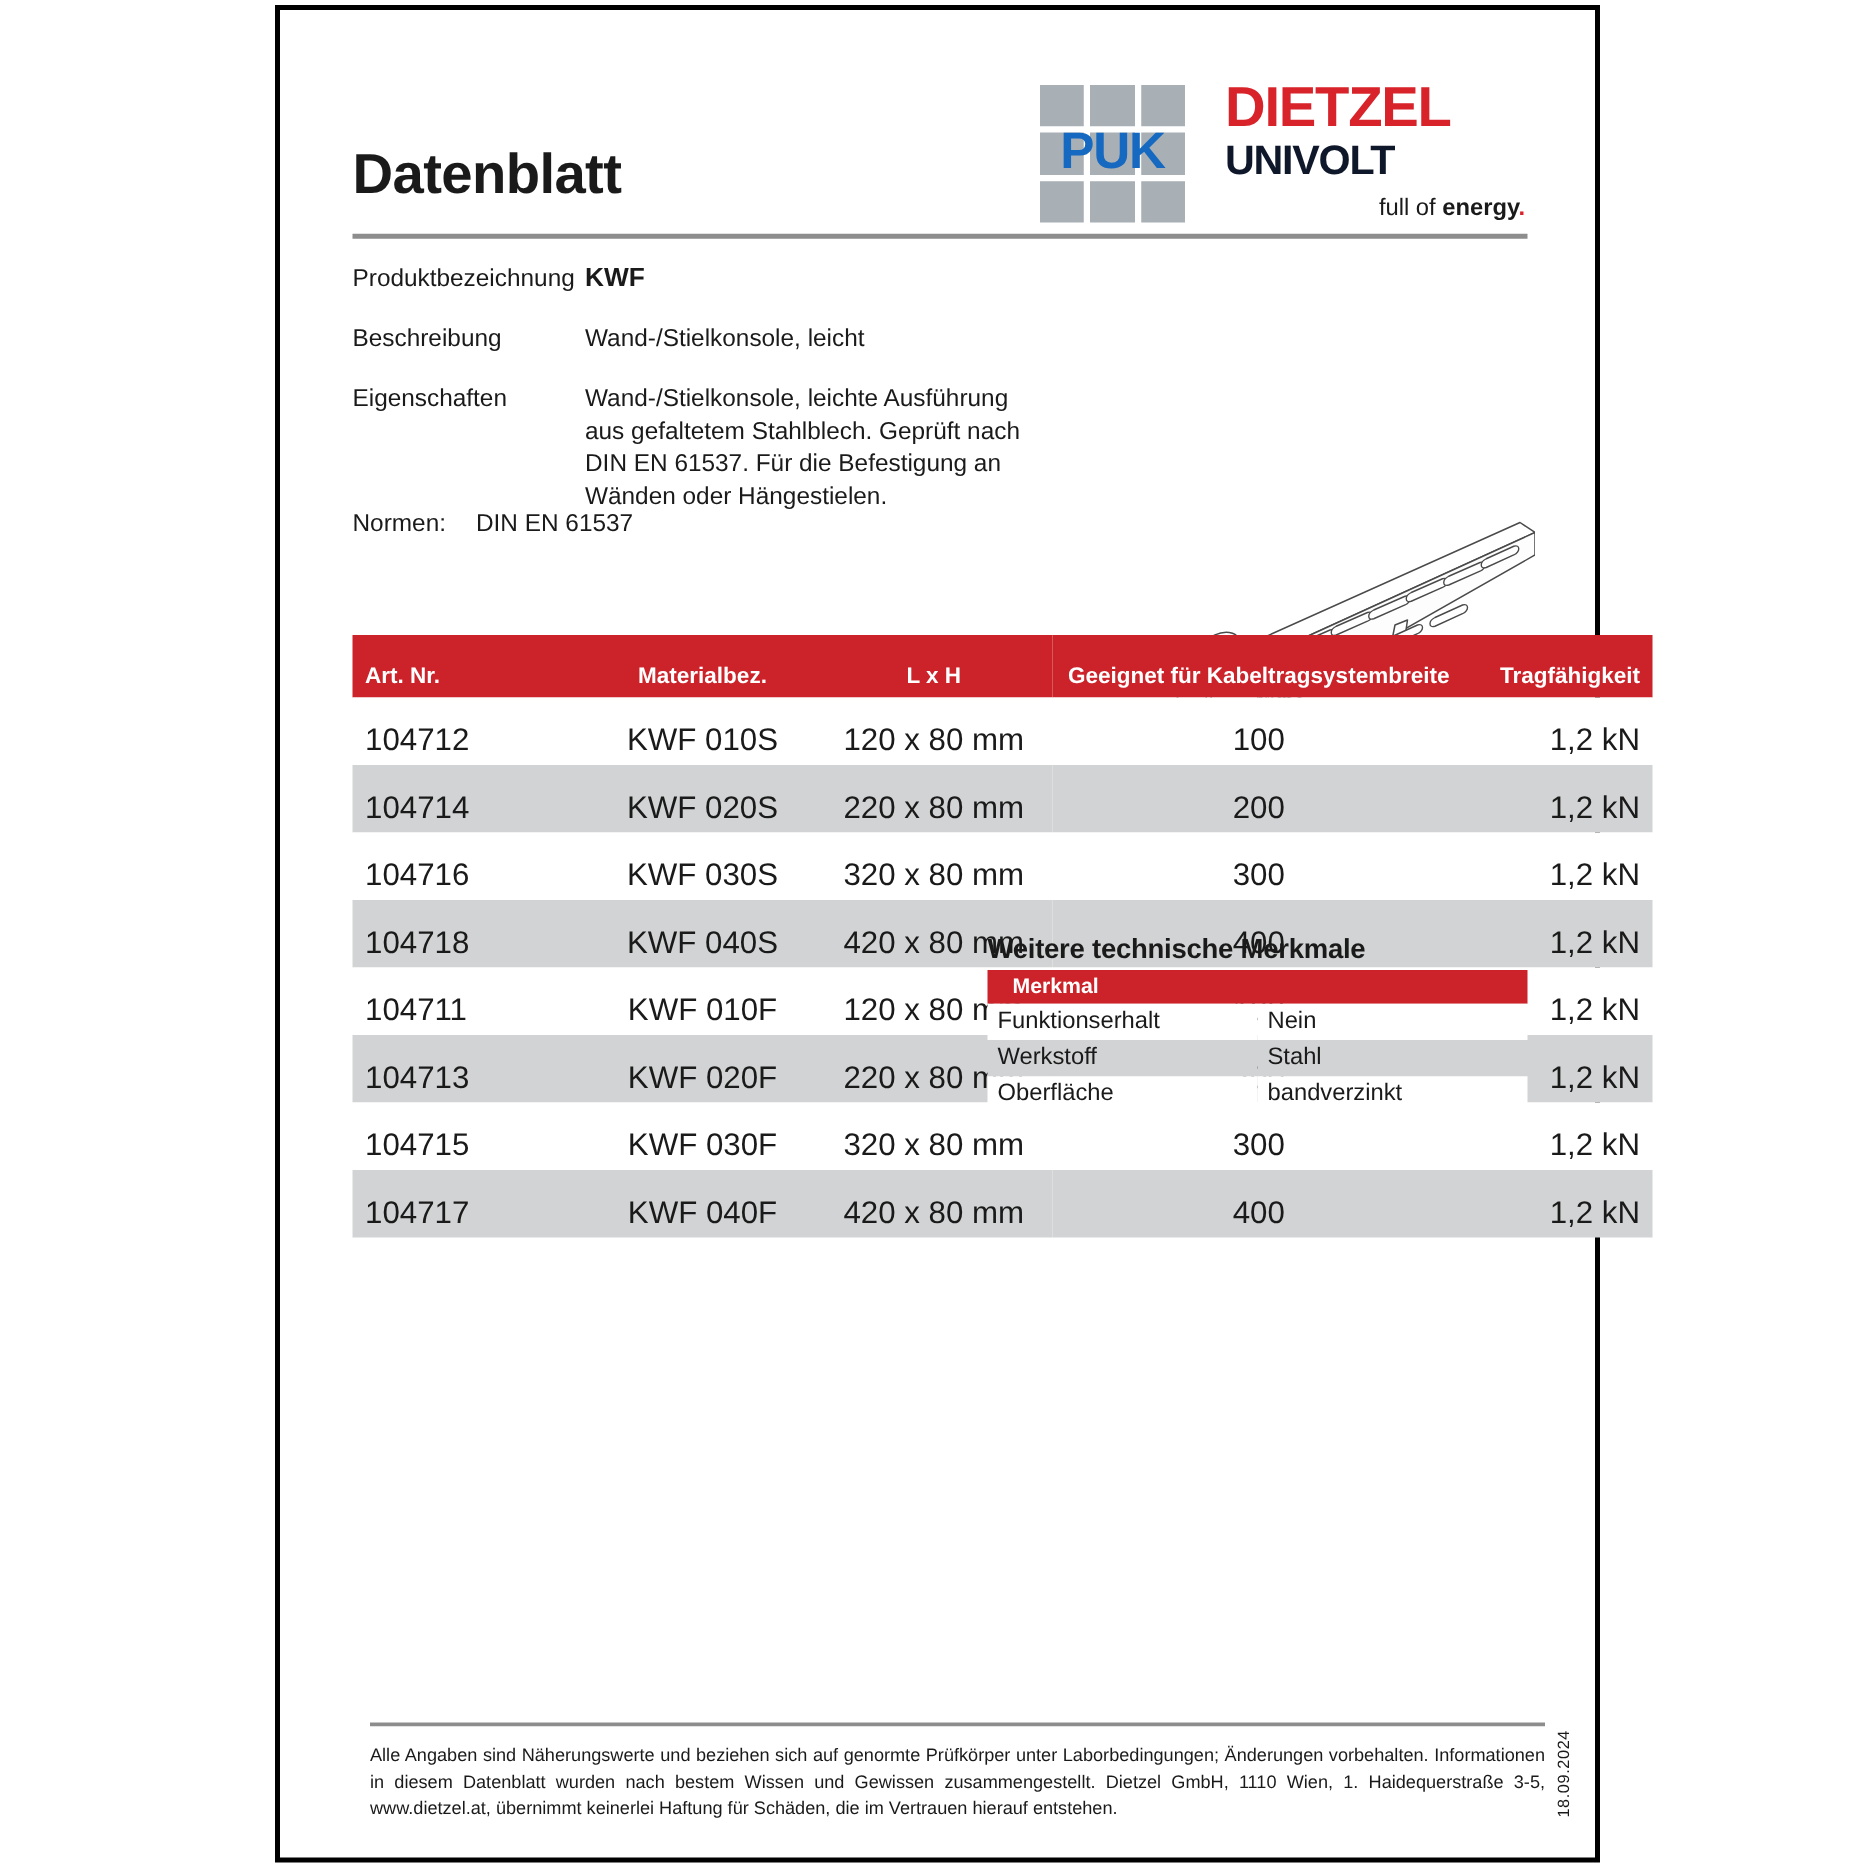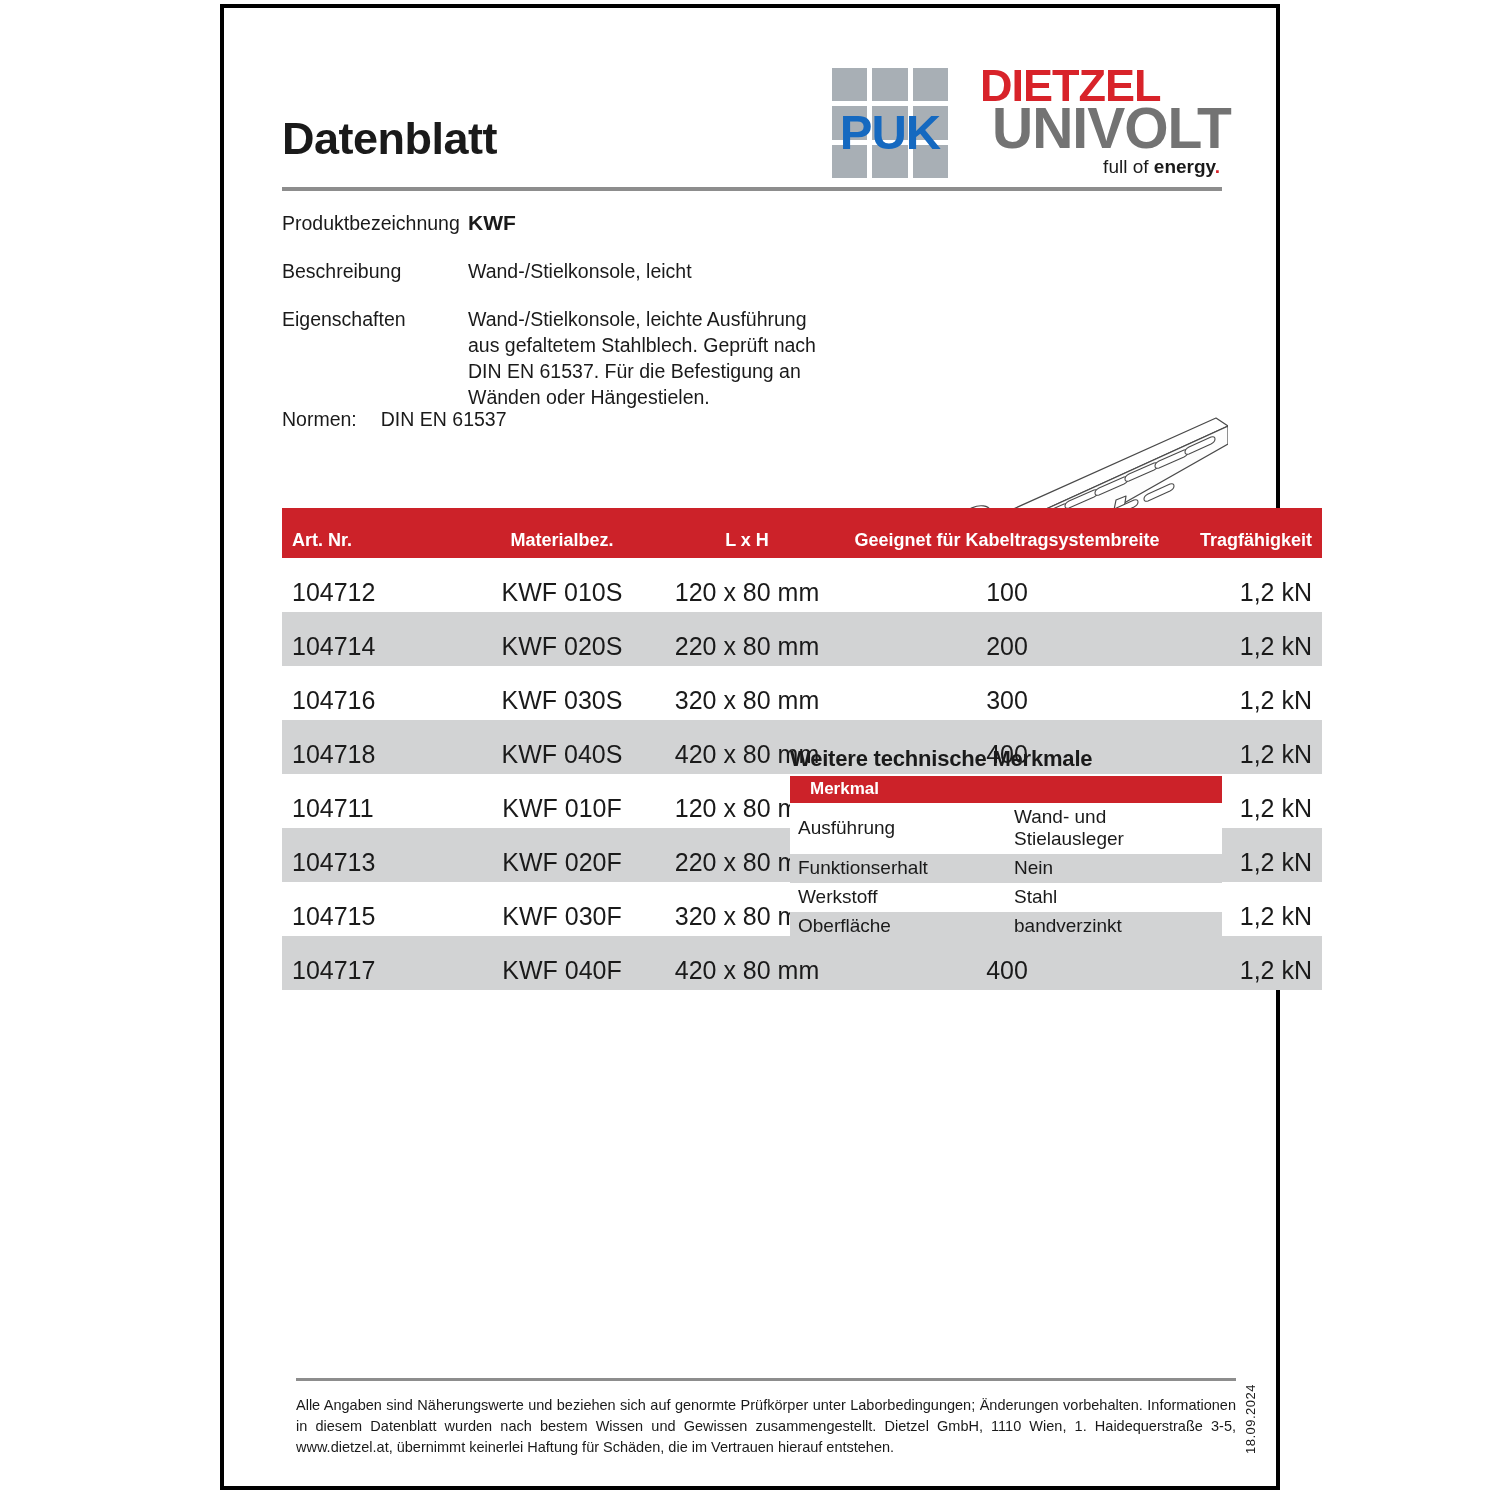--- a/index.html
+++ b/index.html
@@ -70,47 +70,47 @@
     inset: 0;
     display: grid;
     grid-template-columns: repeat(3, 1fr);
     grid-template-rows: repeat(3, 1fr);
     gap: 5px;
   }
   #puk-grid div { background: #a8afb5; }
   #puk-word {
     position: absolute;
     left: -4px;
-    top: 42px;
+    top: 30px;
     width: 124px;
     text-align: center;
-    font-size: 49px;
+    font-size: 41px;
     font-weight: bold;
     letter-spacing: -1px;
     color: #1569c0;
     line-height: 45px;
   }
 
   
   #dietzel-logo {
     position: absolute;
     left: 148px; top: 0px;
     width: 242px; height: 130px;
   }
   .dz-line1 {
     position: absolute; left: 0; top: 2px;
     font-size: 45px; font-weight: bold; letter-spacing: -1px;
     color: #d8232a; line-height: 48px;
     white-space: nowrap;
   }
   .dz-dchar { display: inline-block; }
   .dz-line2 {
-    position: absolute; left: 12px; top: 44px;
-    font-size: 57px; font-weight: bold; letter-spacing: -1px;
-    color: #737373; line-height: 48px;
+    position: absolute; left: 0; top: 44px;
+    font-size: 33px; font-weight: bold; letter-spacing: -1px;
+    color: #0f172a; line-height: 48px;
     white-space: nowrap;
   }
   .dz-tag {
     position: absolute; right: 2px; top: 96px;
     font-size: 19px; color: #1a1a1a; white-space: nowrap;
   }
   .dz-tag b { font-weight: bold; }
   .dz-dot { color: #d8232a; font-weight: bold; }
 
   
@@ -421,24 +421,20 @@
 
     <div id="features">
       <h2>Weitere technische Merkmale</h2>
       <table id="feat-table">
         <thead>
           <tr>
             <th class="feat-key" colspan="2">Merkmal</th>
           </tr>
         </thead>
         <tbody>
-          <tr>
-            <td class="feat-key">Ausführung</td>
-            <td class="feat-val">Wand- und Stielausleger</td>
-          </tr>
           <tr>
             <td class="feat-key">Funktionserhalt</td>
             <td class="feat-val">Nein</td>
           </tr>
           <tr>
             <td class="feat-key">Werkstoff</td>
             <td class="feat-val">Stahl</td>
           </tr>
           <tr>
             <td class="feat-key">Oberfläche</td>

